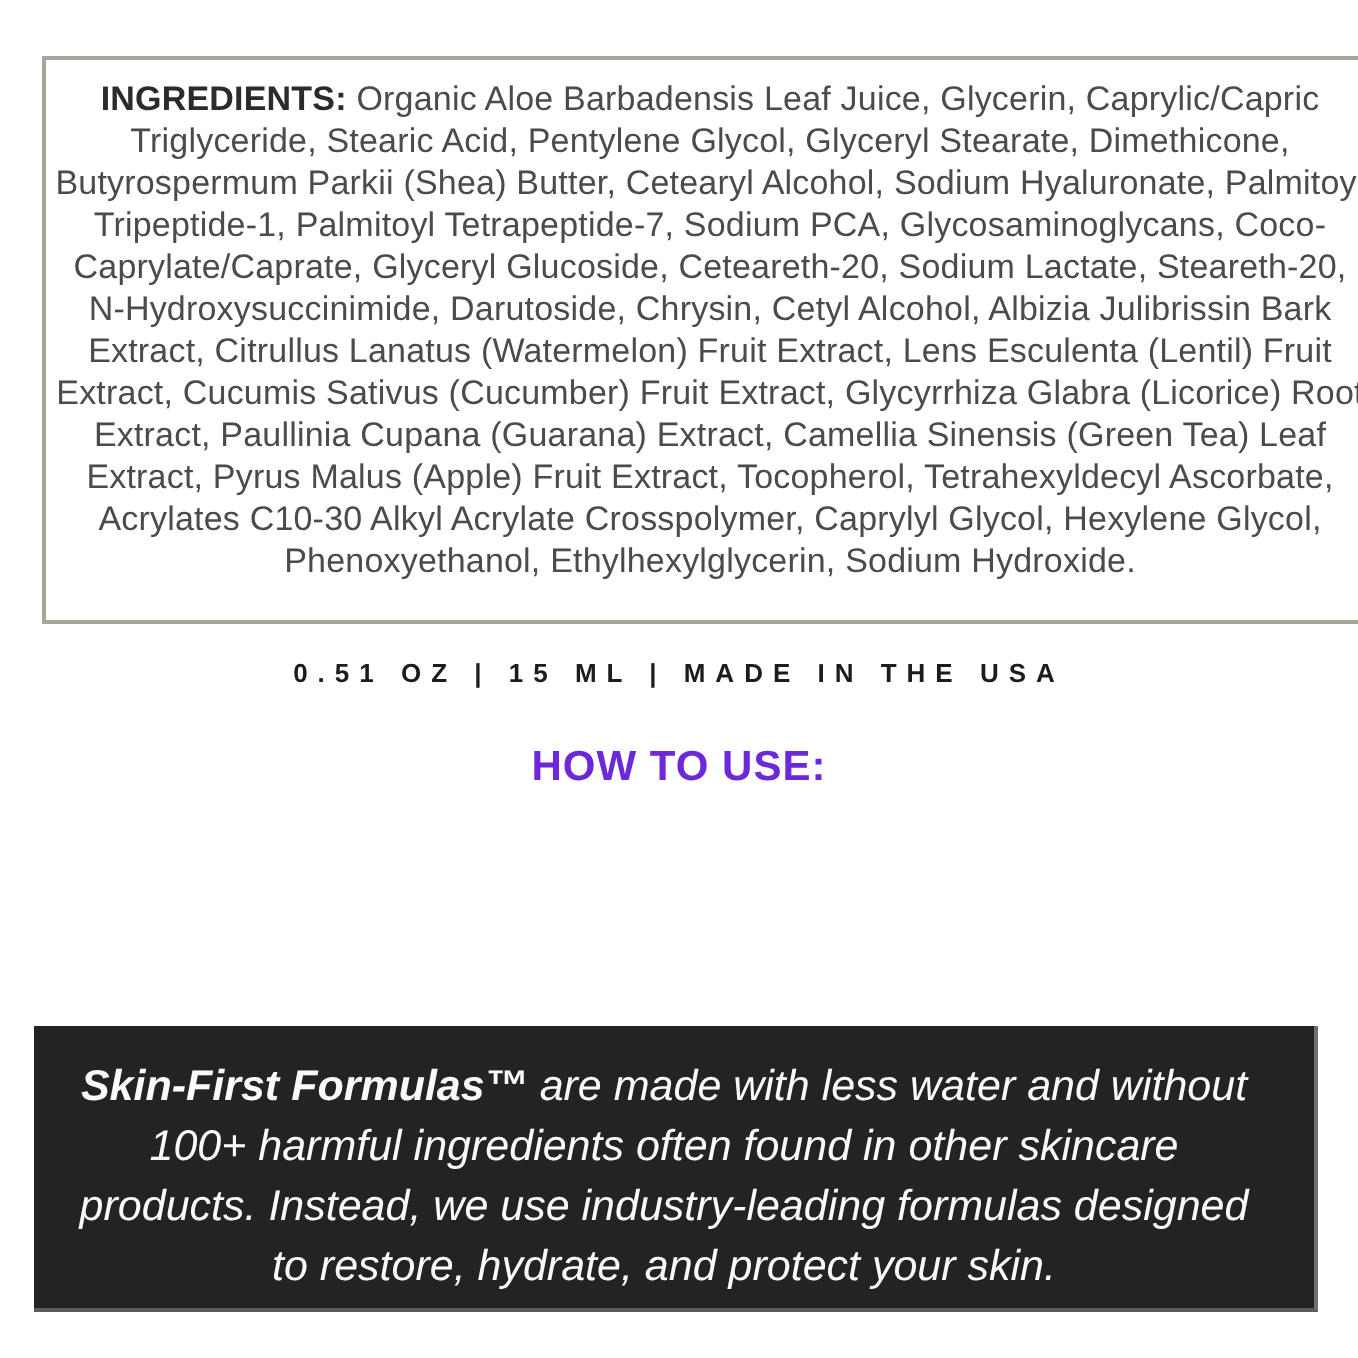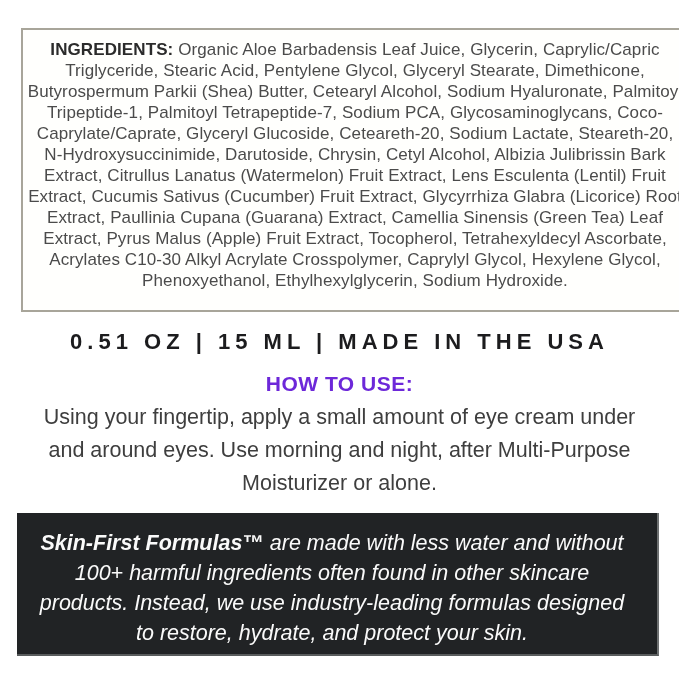--- a/index.html
+++ b/index.html
@@ -38,21 +38,21 @@
     color: #2b2b2b;
   }
 
   
   .size-line {
     position: absolute;
     left: 0;
     top: 329px;
     width: 679px;
     text-align: center;
-    font-size: 22px;
+    font-size: 13px;
     font-weight: bold;
     letter-spacing: 5px;
     color: #1c1c1e;
   }
 
   
   .how-to-title {
     position: absolute;
     left: 0;
     top: 372px;
@@ -103,19 +103,18 @@
 <div class="canvas">
 
   <div class="ingredients-box">
     <span class="ingredients-label">INGREDIENTS:</span><span> Organic Aloe Barbadensis Leaf Juice, Glycerin, Caprylic/Capric Triglyceride, Stearic Acid, Pentylene Glycol, Glyceryl Stearate, Dimethicone, Butyrospermum Parkii (Shea) Butter, Cetearyl Alcohol, Sodium Hyaluronate, Palmitoyl Tripeptide-1, Palmitoyl Tetrapeptide-7, Sodium PCA, Glycosaminoglycans, Coco-Caprylate/Caprate, Glyceryl Glucoside, Ceteareth-20, Sodium Lactate, Steareth-20, N-Hydroxysuccinimide, Darutoside, Chrysin, Cetyl Alcohol, Albizia Julibrissin Bark Extract, Citrullus Lanatus (Watermelon) Fruit Extract, Lens Esculenta (Lentil) Fruit Extract, Cucumis Sativus (Cucumber) Fruit Extract, Glycyrrhiza Glabra (Licorice) Root Extract, Paullinia Cupana (Guarana) Extract, Camellia Sinensis (Green Tea) Leaf Extract, Pyrus Malus (Apple) Fruit Extract, Tocopherol, Tetrahexyldecyl Ascorbate, Acrylates C10-30 Alkyl Acrylate Crosspolymer, Caprylyl Glycol, Hexylene Glycol, Phenoxyethanol, Ethylhexylglycerin, Sodium Hydroxide.</span>
   </div>
 
   <div class="size-line">0.51 OZ | 15 ML | MADE IN THE USA</div>
 
   <div class="how-to-title">HOW TO USE:</div>
 
-  <div class="how-to-text">Using your fingertip, apply a small amount of eye cream under and around eyes. Use morning and night, after Multi-Purpose Moisturizer or alone.</div>
 
   <div class="formula-box">
     <span class="formula-brand">Skin-First Formulas™</span><span> are made with less water and without 100+ harmful ingredients often found in other skincare products. Instead, we use industry-leading formulas designed to restore, hydrate, and protect your skin.</span>
   </div>
 
 </div>
 
 </body></html>

